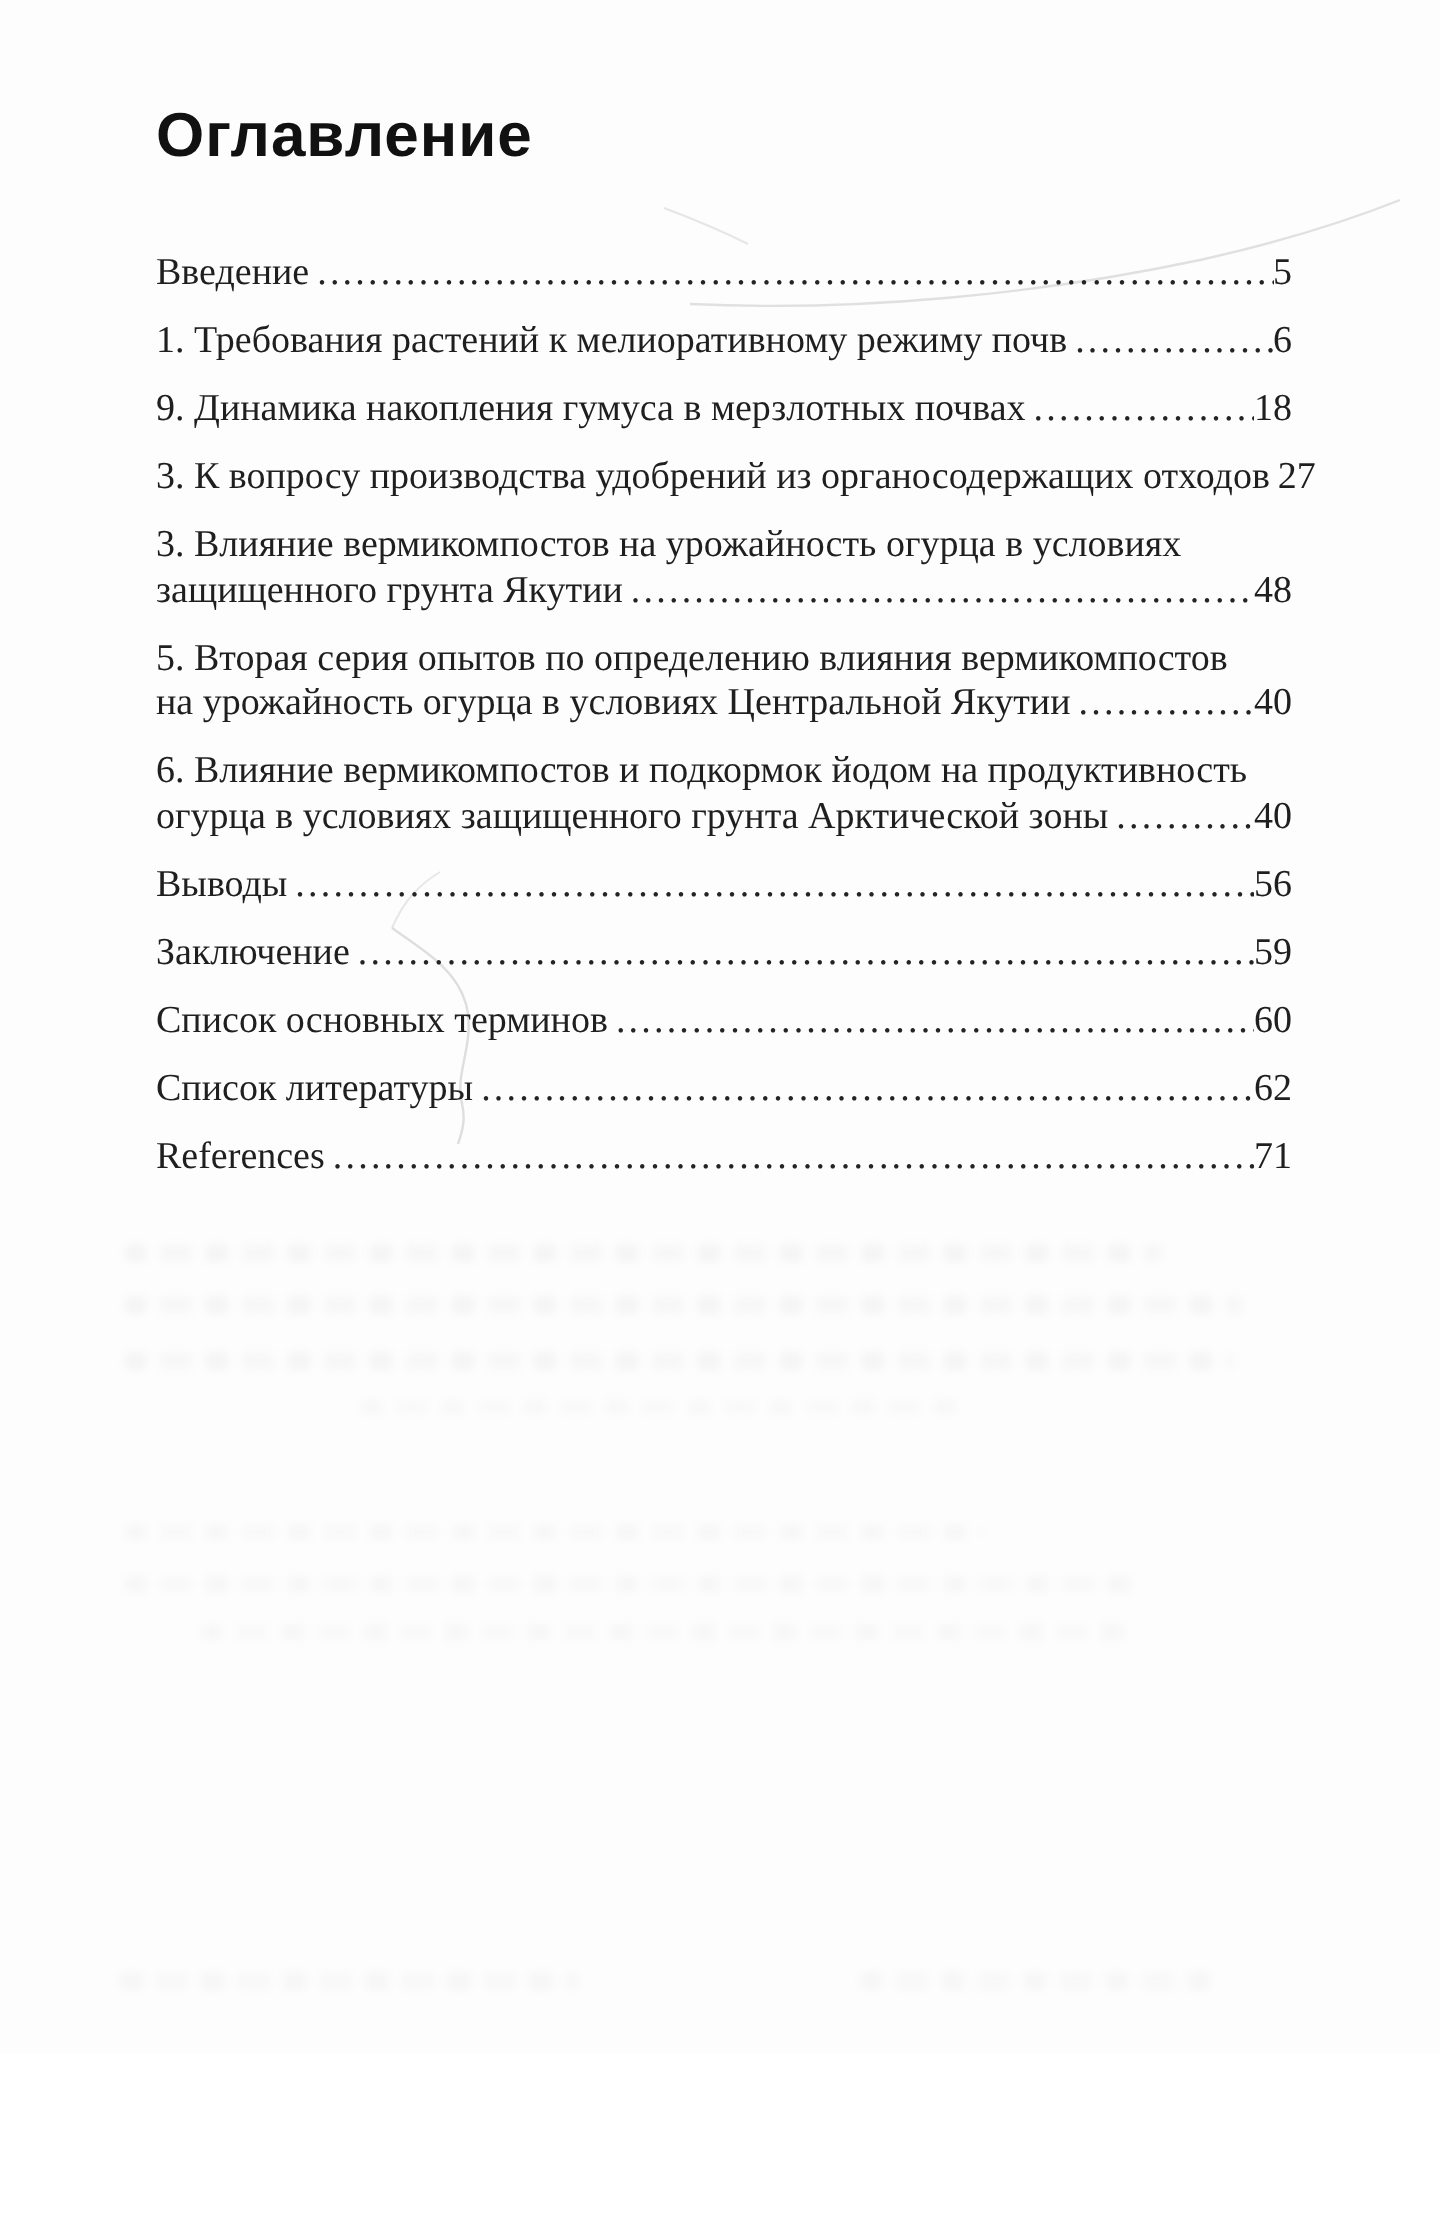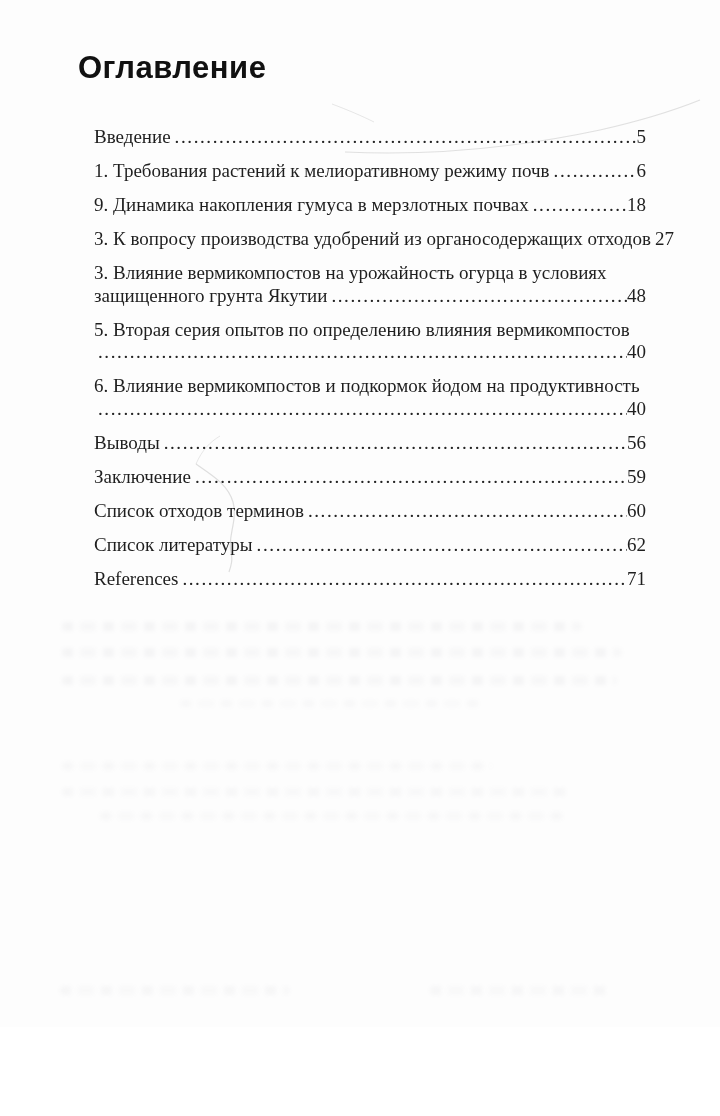--- a/index.html
+++ b/index.html
@@ -27,21 +27,20 @@
     font-weight: 700;
     font-size: 31px;
     line-height: 36px;
     color: #111111;
     margin: 0 0 40px 0;
     letter-spacing: 0.5px;
   }
   .toc-entry {
     margin-bottom: 11.5px;
     font-size: 19px;
-    margin-left: 16px;
   }
   .toc-line {
     line-height: 22.5px;
   }
   .leader-line {
     display: flex;
     align-items: baseline;
   }
   .entry-text {
     white-space: nowrap;
@@ -147,48 +146,50 @@
           <div class="toc-line"><span class="entry-text">3. Влияние вермикомпостов на урожайность огурца в условиях</span></div>
           <div class="toc-line leader-line">
             <span class="entry-text">защищенного грунта Якутии</span>
             <span class="dots">............................................................................................................................................................................................................................</span>
             <span class="page-num">48</span>
           </div>
         </div>
         <div class="toc-entry">
           <div class="toc-line"><span class="entry-text">5. Вторая серия опытов по определению влияния вермикомпостов</span></div>
           <div class="toc-line leader-line">
+            <span class="entry-text">на урожайность огурца в условиях Центральной Якутии</span>
             <span class="dots">............................................................................................................................................................................................................................</span>
             <span class="page-num">40</span>
           </div>
         </div>
         <div class="toc-entry">
           <div class="toc-line"><span class="entry-text">6. Влияние вермикомпостов и подкормок йодом на продуктивность</span></div>
           <div class="toc-line leader-line">
+            <span class="entry-text">огурца в условиях защищенного грунта Арктической зоны</span>
             <span class="dots">............................................................................................................................................................................................................................</span>
             <span class="page-num">40</span>
           </div>
         </div>
         <div class="toc-entry">
           <div class="toc-line leader-line">
             <span class="entry-text">Выводы</span>
             <span class="dots">............................................................................................................................................................................................................................</span>
             <span class="page-num">56</span>
           </div>
         </div>
         <div class="toc-entry">
           <div class="toc-line leader-line">
             <span class="entry-text">Заключение</span>
             <span class="dots">............................................................................................................................................................................................................................</span>
             <span class="page-num">59</span>
           </div>
         </div>
         <div class="toc-entry">
           <div class="toc-line leader-line">
-            <span class="entry-text">Список отходов терминов</span>
+            <span class="entry-text">Список основных терминов</span>
             <span class="dots">............................................................................................................................................................................................................................</span>
             <span class="page-num">60</span>
           </div>
         </div>
         <div class="toc-entry">
           <div class="toc-line leader-line">
             <span class="entry-text">Список литературы</span>
             <span class="dots">............................................................................................................................................................................................................................</span>
             <span class="page-num">62</span>
           </div>

